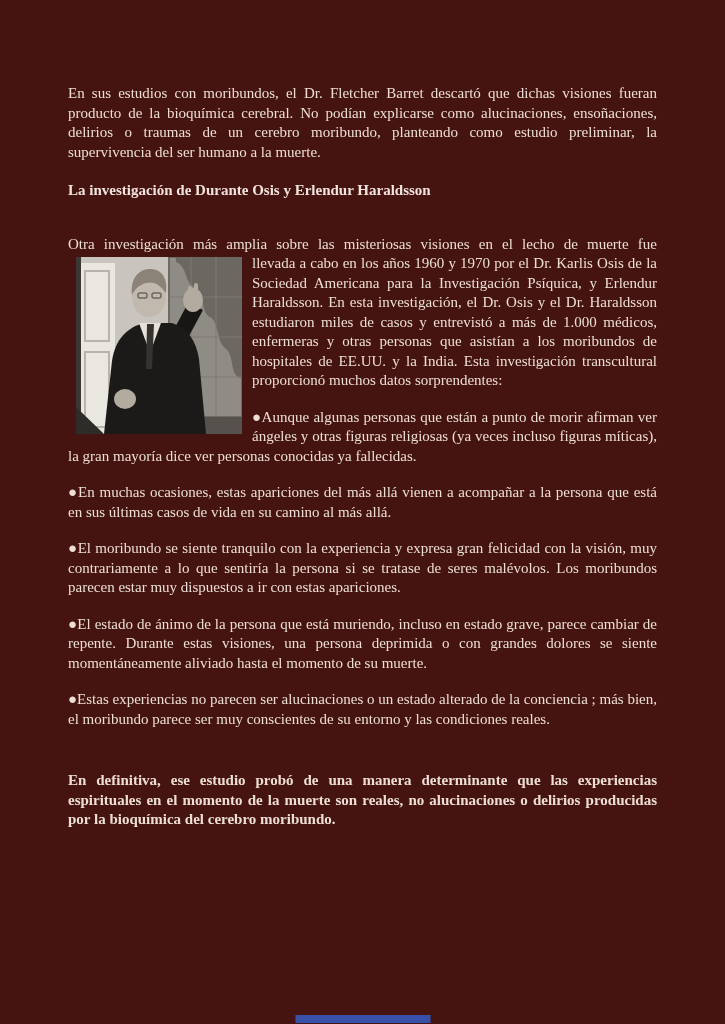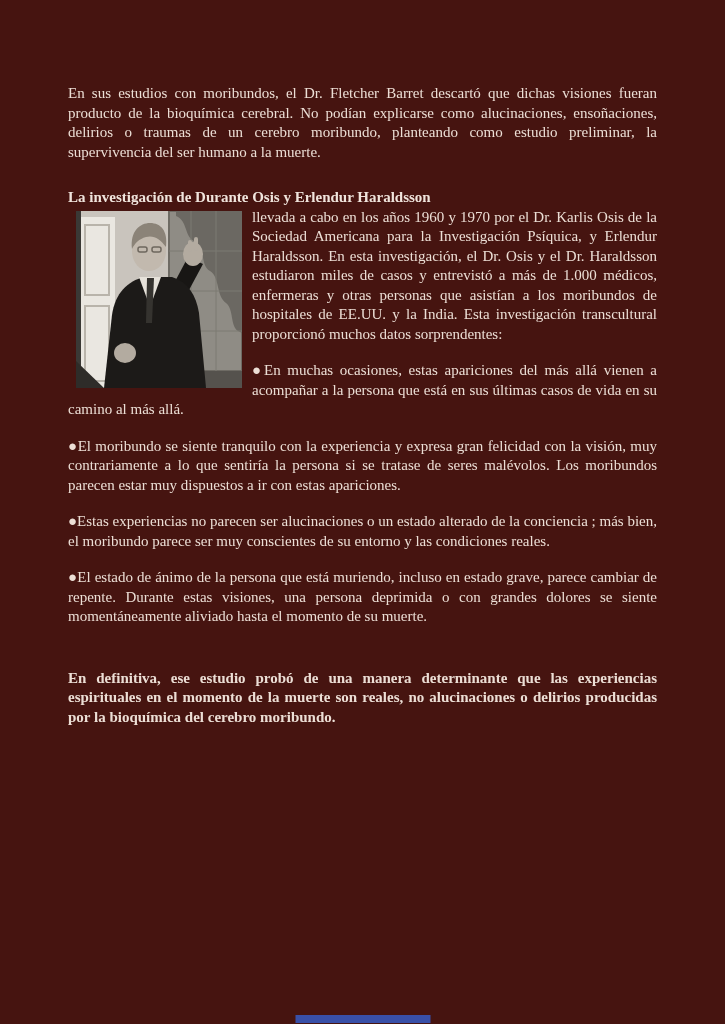--- a/index.html
+++ b/index.html
@@ -23,21 +23,21 @@
     box-sizing: border-box;
     padding: 84px 68px 0 68px;
     font-size: 15px;
     line-height: 19.5px;
   }
   .para {
     margin: 0;
     text-align: justify;
   }
   .intro {
-    margin-bottom: 26px;
+    margin-bottom: 19px;
   }
   .heading {
     margin: 14px 0 0 0;
     font-weight: bold;
     color: #f0e4dc;
     text-align: left;
   }
   .research-first-line {
     margin-top: 34px;
     text-align: justify;
@@ -74,20 +74,21 @@
 </style>
 </head>
 <body style="background: rgb(70, 20, 16);">
 
 <div class="page" style="background: rgb(70, 20, 16); color: rgb(236, 222, 213);">
 
   <p class="para intro">En sus estudios con moribundos, el Dr. Fletcher Barret descartó que dichas visiones fueran producto de la bioquímica cerebral. No podían explicarse como alucinaciones, ensoñaciones, delirios o traumas de un cerebro moribundo, planteando como estudio preliminar, la supervivencia del ser humano a la muerte.</p>
 
   <p class="para heading">La investigación de Durante Osis y Erlendur Haraldsson</p>
 
+  <p class="para research-first-line">Otra investigación más amplia sobre las misteriosas visiones en el lecho de muerte fue</p>
 
   <div class="photo-frame" role="img" aria-label="Fotografía en blanco y negro de un hombre con traje oscuro y corbata gesticulando junto a un mapa mural">
     <svg width="166" height="177" viewBox="0 0 166 177" xmlns="http://www.w3.org/2000/svg">
 
       <rect x="0" y="0" width="166" height="177" fill="#c9c4bd"></rect>
 
       <rect x="0" y="0" width="5" height="177" fill="#3a3835"></rect>
 
       <rect x="5" y="6" width="34" height="171" fill="#eae7e1"></rect>
       <rect x="9" y="14" width="24" height="70" fill="none" stroke="#b9b4ab" stroke-width="2"></rect>
@@ -124,26 +125,27 @@
       <rect x="76" y="36" width="9" height="5" rx="2" fill="none" stroke="#6e675e" stroke-width="1.5"></rect>
 
       <ellipse cx="49" cy="142" rx="11" ry="10" fill="#b3aba0"></ellipse>
 
       <path d="M0,150 L28,177 L0,177 Z" fill="#2e2c29"></path>
     </svg>
   </div>
 
   <p class="para">llevada a cabo en los años 1960 y 1970 por el Dr. Karlis Osis de la Sociedad Americana para la Investigación Psíquica, y Erlendur Haraldsson. En esta investigación, el Dr. Osis y el Dr. Haraldsson estudiaron miles de casos y entrevistó a más de 1.000 médicos, enfermeras y otras personas que asistían a los moribundos de hospitales de EE.UU. y la India. Esta investigación transcultural proporcionó muchos datos sorprendentes:</p>
 
+  <p class="para bullet">●Aunque algunas personas que están a punto de morir afirman ver ángeles y otras figuras religiosas (ya veces incluso figuras míticas), la gran mayoría dice ver personas conocidas ya fallecidas.</p>
 
   <p class="para bullet">●En muchas ocasiones, estas apariciones del más allá vienen a acompañar a la persona que está en sus últimas casos de vida en su camino al más allá.</p>
 
   <p class="para bullet">●El moribundo se siente tranquilo con la experiencia y expresa gran felicidad con la visión, muy contrariamente a lo que sentiría la persona si se tratase de seres malévolos. Los moribundos parecen estar muy dispuestos a ir con estas apariciones.</p>
 
+  <p class="para bullet">●El estado de ánimo de la persona que está muriendo, incluso en estado grave, parece cambiar de repente. Durante estas visiones, una persona deprimida o con grandes dolores se siente momentáneamente aliviado hasta el momento de su muerte.</p>
+
   <p class="para bullet">●Estas experiencias no parecen ser alucinaciones o un estado alterado de la conciencia ; más bien, el moribundo parece ser muy conscientes de su entorno y las condiciones reales.</p>
-
-  <p class="para bullet">●El estado de ánimo de la persona que está muriendo, incluso en estado grave, parece cambiar de repente. Durante estas visiones, una persona deprimida o con grandes dolores se siente momentáneamente aliviado hasta el momento de su muerte.</p>
 
 
   <p class="para conclusion">En definitiva, ese estudio probó de una manera determinante que las experiencias espirituales en el momento de la muerte son reales, no alucinaciones o delirios producidas por la bioquímica del cerebro moribundo.</p>
 
   <div class="accent-bar" style="background: rgb(57, 80, 168);"></div>
 </div>
 
 </body></html>

